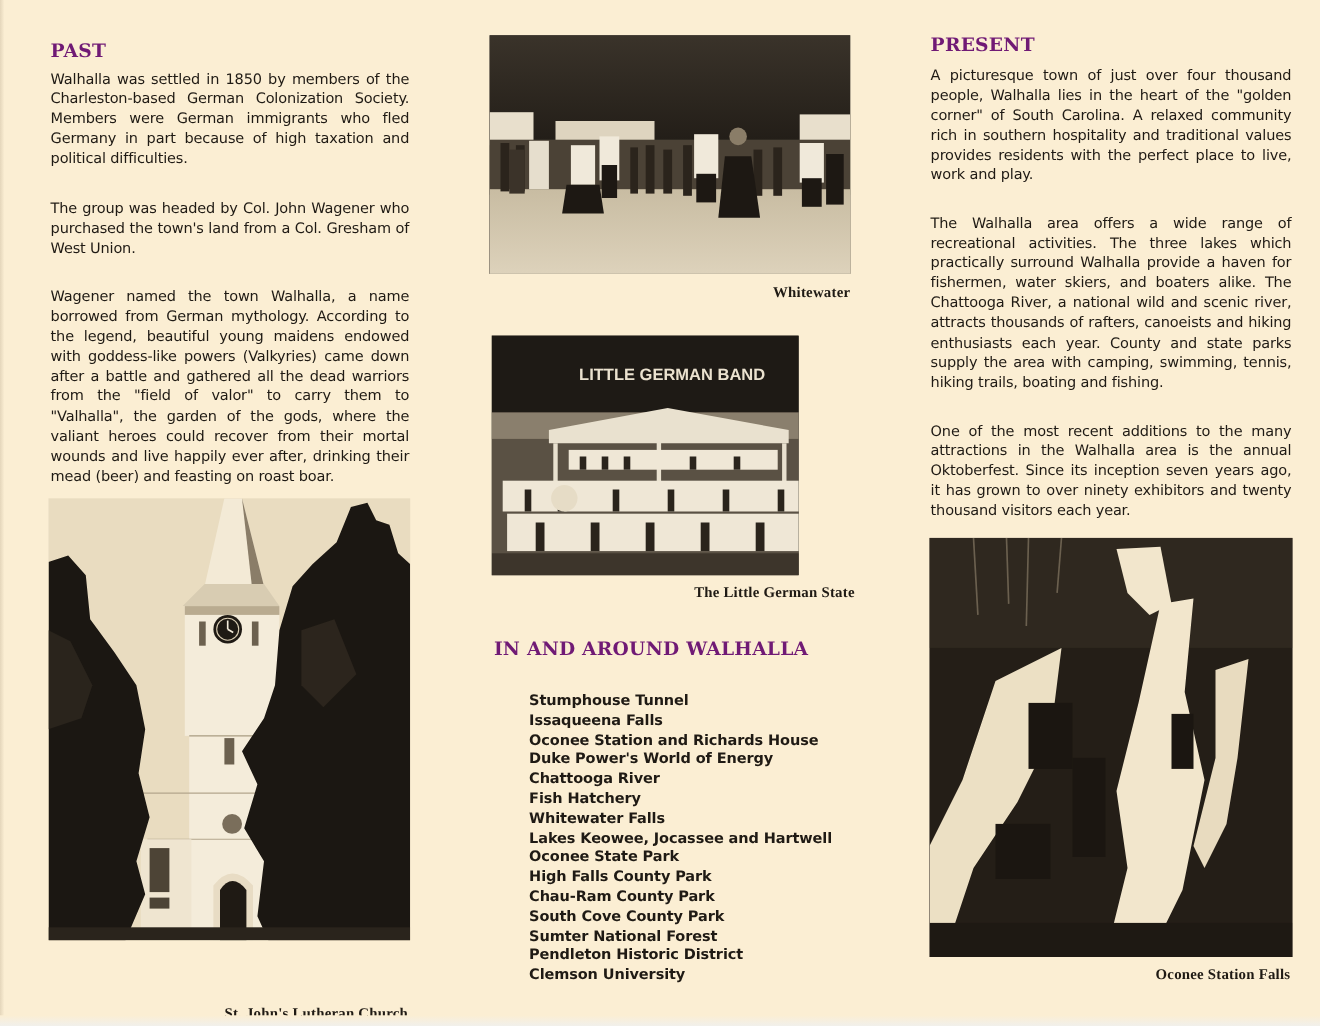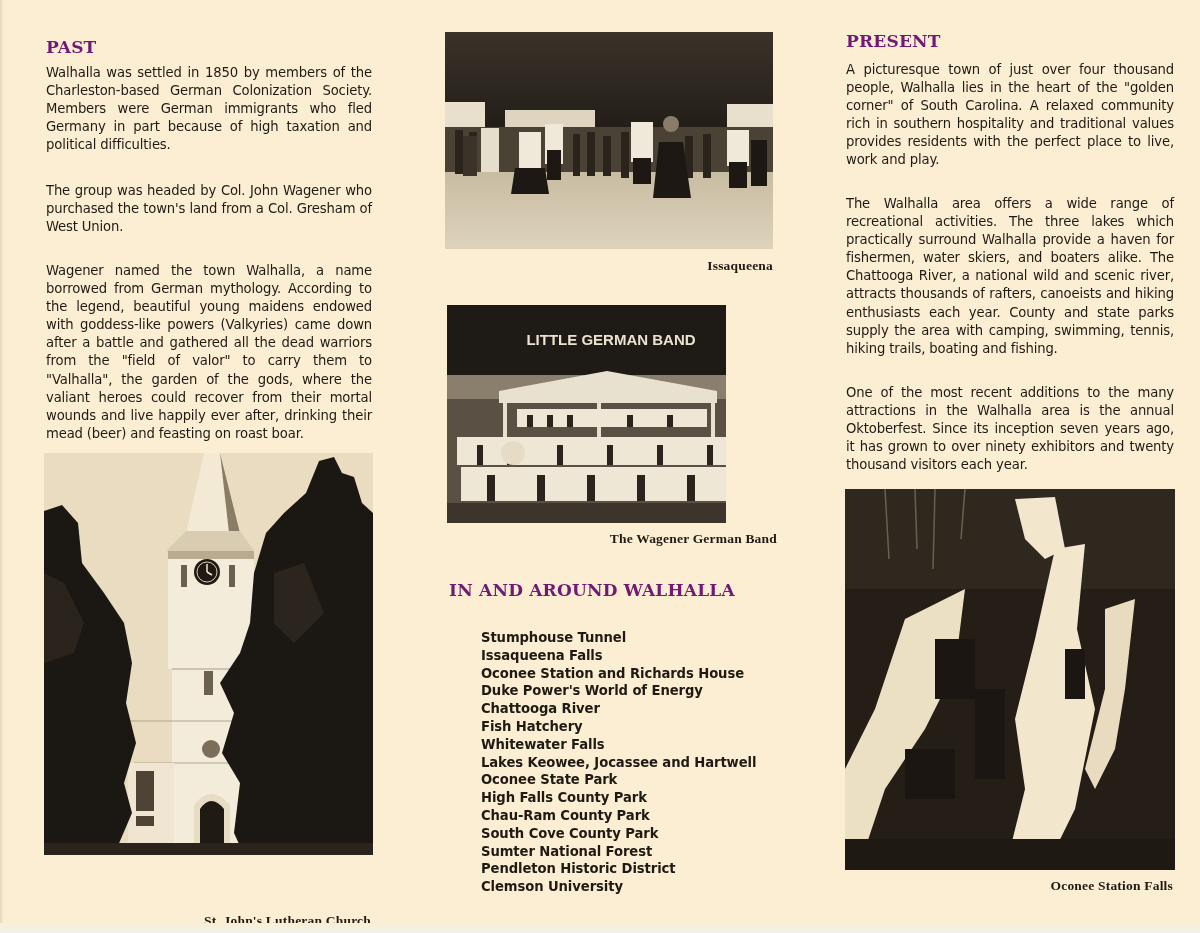--- a/index.html
+++ b/index.html
@@ -136,21 +136,21 @@
         <path d="M214,110 L238,110 L246,166 L208,166 Z" fill="#1d1813"></path>
         <circle cx="226" cy="92" r="8" fill="#8a7d68"></circle>
         <rect x="282" y="98" width="22" height="36" fill="#f0e9da"></rect>
         <rect x="284" y="130" width="18" height="26" fill="#1d1813"></rect>
         <rect x="306" y="108" width="16" height="46" fill="#1d1813"></rect>
         <rect x="18" y="104" width="14" height="40" fill="#3b3329"></rect>
         <rect x="36" y="96" width="18" height="44" fill="#e6decd"></rect>
       </g>
     </svg>
   </div>
-  <div class="caption" style="left:445px; top:258px; width:328px;">Issaqueena</div>
+  <div class="caption" style="left:445px; top:258px; width:328px;">Whitewater</div>
 
   <div class="photo" style="left:447px; top:305px; width:279px; height:218px;">
     <svg width="328" height="218" viewBox="0 0 328 218">
       <rect x="0" y="0" width="328" height="70" fill="#1e1a15"></rect>
       <rect x="0" y="70" width="328" height="148" fill="#5a5144"></rect>
       <rect x="0" y="70" width="328" height="24" fill="#8a7f6d"></rect>
 
       <path d="M52,86 L160,66 L270,86 L270,98 L52,98 Z" fill="#e9e1cf"></path>
       <rect x="56" y="98" width="4" height="40" fill="#e9e1cf"></rect>
       <rect x="264" y="98" width="4" height="40" fill="#e9e1cf"></rect>
@@ -179,21 +179,21 @@
         <rect x="140" y="170" width="8" height="26"></rect>
           <rect x="190" y="170" width="8" height="26"></rect>
         <rect x="240" y="170" width="8" height="26"></rect>
           <rect x="290" y="170" width="8" height="26"></rect>
       </g>
       <circle cx="66" cy="148" r="12" fill="#e6dcc6"></circle>
       <rect x="0" y="198" width="328" height="20" fill="#3d352b"></rect>
       <text x="164" y="40" text-anchor="middle" font-family="Liberation Sans, sans-serif" font-weight="bold" font-size="15" fill="#ebe2cf">LITTLE GERMAN BAND</text>
     </svg>
   </div>
-  <div class="caption" style="left:447px; top:531px; width:330px;">The Wagener German Band</div>
+  <div class="caption" style="left:447px; top:531px; width:330px;">The Little German State</div>
 
   <h2 class="heading" style="left:449px; top:580px; line-height:20px;">
     <div>IN AND AROUND WALHALLA</div>
   </h2>
   <ul class="poi-list" style="left:481px; top:629px;">
     <li>Stumphouse Tunnel</li>
     <li>Issaqueena Falls</li>
     <li>Oconee Station and Richards House</li>
     <li>Duke Power's World of Energy</li>
     <li>Chattooga River</li>

